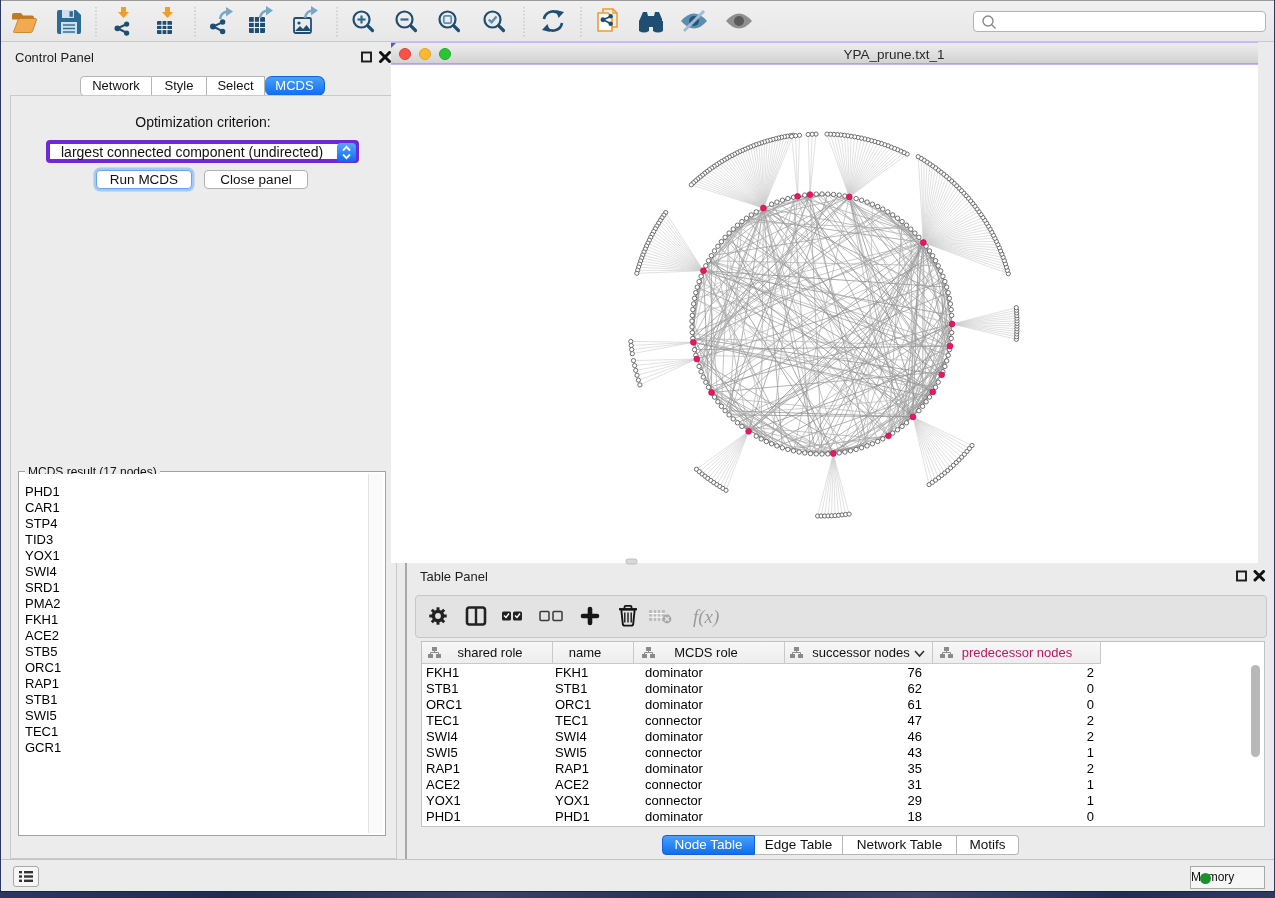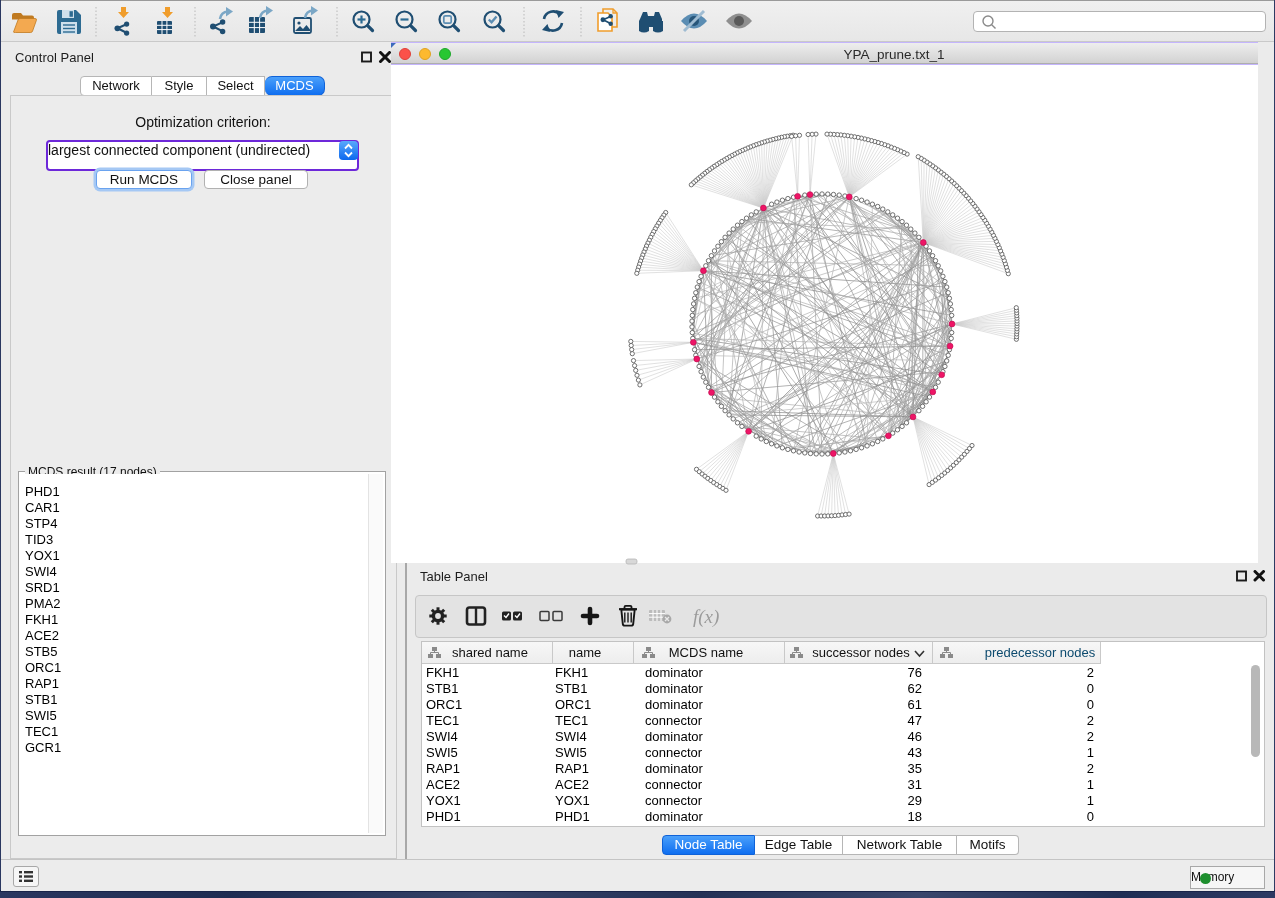--- a/index.html
+++ b/index.html
@@ -10,21 +10,21 @@
 #toolbar { position:absolute; left:0; top:0; width:1273px; height:41px; background:linear-gradient(#f0f0f0,#e7e7e7); border-bottom:1px solid #c9c9c9; }
 #search { position:absolute; left:972px; top:10px; width:293px; height:21px; background:#fff; border:1px solid #b3b3b3; border-radius:4px; }
 #cpanel { position:absolute; left:0; top:41px; width:404px; height:817px; background:#ebebeb; }
 .ptitle { position:absolute; font-size:13px; color:#1d1d1d; }
 #tabpane { position:absolute; left:9px; top:53px; width:387px; height:764px; background:#ececec; border:1px solid #c9c9c9; }
 .seg { position:absolute; display:flex; font-size:13px; }
 .seg div { background:#fff; border:1px solid #b6b6b6; border-left:none; color:#111; text-align:center; line-height:18px; height:20px; }
 .seg div:first-child { border-left:1px solid #b6b6b6; border-radius:4px 0 0 4px; }
 .seg div:last-child { border-radius:0 4px 4px 0; }
 .seg div.sel { background:linear-gradient(#4aa0fb,#0f6ef0); color:#fff; border-color:#0f62d8; }
-#combo { position:absolute; left:45px; top:98px; width:313px; height:31px; background:#fff; border:2px solid #6d28d9; border-radius:4px; font-size:14px; line-height:17px; color:#111; }
+#combo { position:absolute; left:45px; top:98px; width:313px; height:23px; background:#fff; border:4px solid #6d28d9; border-radius:4px; font-size:14px; line-height:17px; padding-left:11px; color:#111; }
 #stepper { position:absolute; right:-1px; top:-1px; width:19px; height:19px; background:linear-gradient(#59a9fc,#0c68ee); border-radius:4px; }
 .btn { position:absolute; height:19px; background:#fff; border:1px solid #b1b1b1; border-radius:4px; font-size:13.5px; text-align:center; line-height:17px; color:#111; }
 #runbtn { left:95px; top:128px; width:96px; box-shadow:0 0 0 2.5px #a5c8f4; border-color:#6aa3ef; }
 #closebtn { left:203px; top:128px; width:104px; }
 #mcdsbox { position:absolute; left:17px; top:429px; width:368px; height:365px; border:1px solid #a2a2a2; background:#fff; }
 #mcdslegend { position:absolute; left:6px; top:-7px; background:#ececec; padding:0 3px; font-size:12px; color:#111; }
 #mcdslist { position:absolute; left:2px; top:2px; width:349px; height:359px; background:#fff; font-size:13px; line-height:16px; padding:10px 0 0 4px; color:#000; }
 #mcdstrack { position:absolute; right:2px; top:2px; width:15px; height:359px; background:#fafafa; border-left:1px solid #e3e3e3; }
 #vsplit { position:absolute; left:404px; top:41px; width:2px; height:817px; background:#a8a8a8; }
 #netframe { position:absolute; left:390px; top:41px; width:867px; height:521px; background:#c4b5fd; }
@@ -1170,25 +1170,25 @@
 <circle cx="260" cy="56" r="4.4" fill="#a8a8a8"></circle>
         <path d="M258,54 l4,4 m0,-4 l-4,4" stroke="#e9e9e9" stroke-width="1.3"></path>
         <text x="286" y="60" font-family="Liberation Serif, serif" font-style="italic" font-size="19" fill="#9b9b9b">f(x)</text>
       </svg>
     <div id="tbl">
         <div class="hcell" style="left:0px;width:131px;"></div>
         <div class="hcell" style="left:131px;width:81px;"></div>
         <div class="hcell" style="left:212px;width:151px;"></div>
         <div class="hcell" style="left:363px;width:148px;"></div>
         <div class="hcell" style="left:511px;width:168px;"></div>
-        <div class="abs" style="left:-7px;top:0;width:150px;height:22px;line-height:22px;text-align:center;color:#111;">shared name</div>
+        <div class="abs" style="left:-7px;top:0;width:150px;height:22px;line-height:22px;text-align:center;color:#111;">shared role</div>
         <div class="abs" style="left:88px;top:0;width:150px;height:22px;line-height:22px;text-align:center;color:#111;">name</div>
-        <div class="abs" style="left:209px;top:0;width:150px;height:22px;line-height:22px;text-align:center;color:#111;">MCDS name</div>
+        <div class="abs" style="left:209px;top:0;width:150px;height:22px;line-height:22px;text-align:center;color:#111;">MCDS role</div>
         <div class="abs" style="left:364px;top:0;width:150px;height:22px;line-height:22px;text-align:center;color:#111;">successor nodes</div>
-        <div class="abs" style="left:543px;top:0;width:150px;height:22px;line-height:22px;text-align:center;color:#0c4a6e;">predecessor nodes</div>
+        <div class="abs" style="left:520px;top:0;width:150px;height:22px;line-height:22px;text-align:center;color:#be185d;">predecessor nodes</div>
         <svg class="abs" style="left:0;top:0" width="844" height="22">
           <g transform="translate(6,5)" fill="#8a8a8a">
 <rect x="4" y="0" width="5" height="4"></rect>
             <rect x="0" y="7" width="5" height="4"></rect>
             <rect x="8" y="7" width="5" height="4"></rect>
 <path d="M6.5,4 v2 M2.5,7 v-1.5 h8 V7" stroke="#8a8a8a" stroke-width="1" fill="none"></path>
           </g>
           <g transform="translate(220,5)" fill="#8a8a8a">
 <rect x="4" y="0" width="5" height="4"></rect>
             <rect x="0" y="7" width="5" height="4"></rect>

